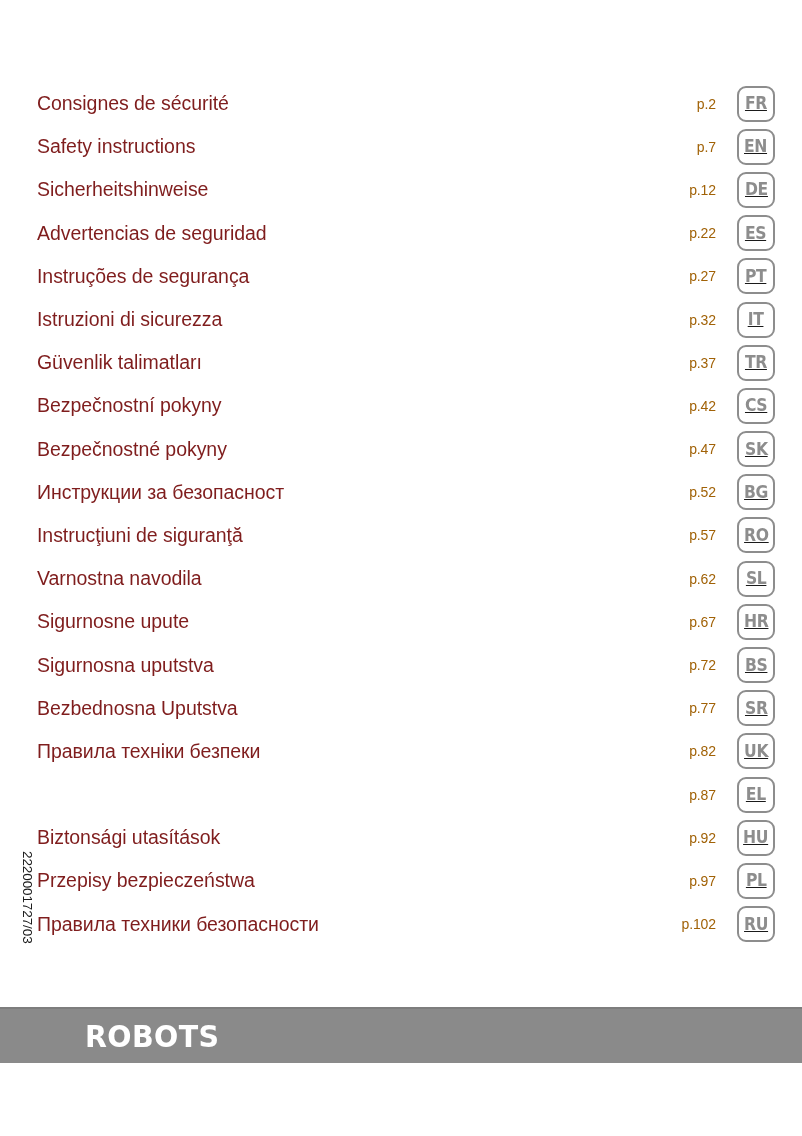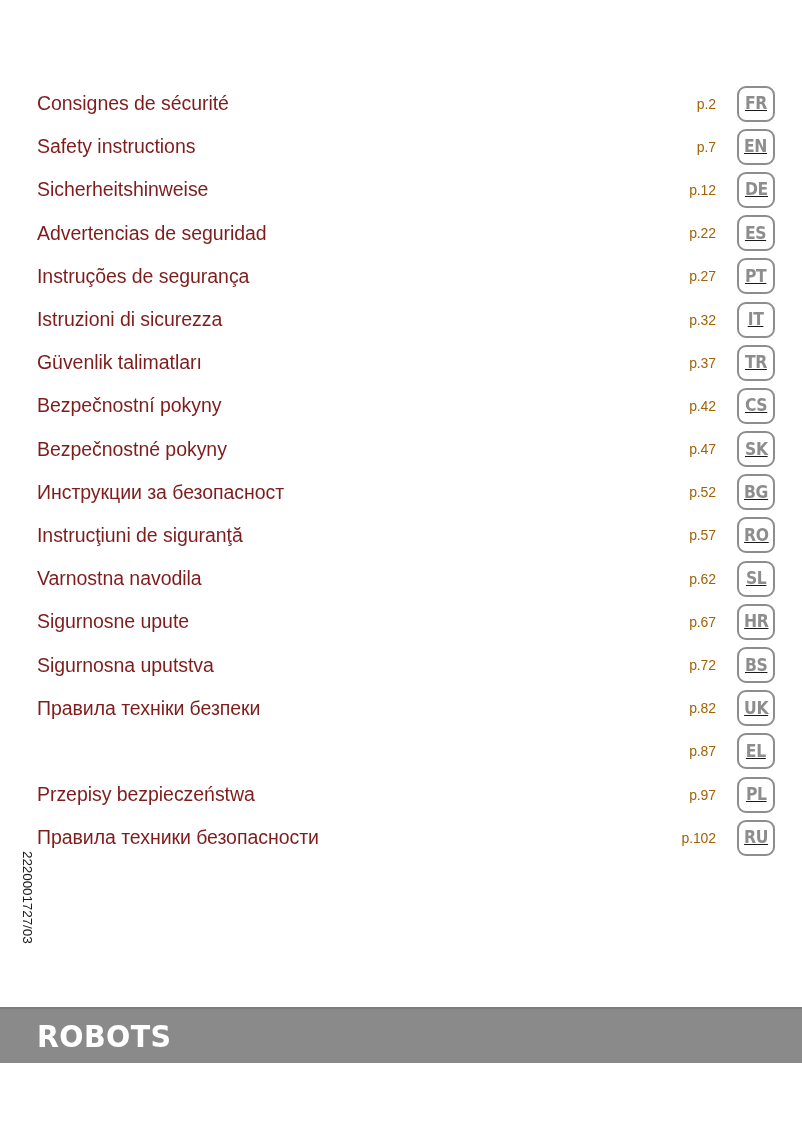--- a/index.html
+++ b/index.html
@@ -106,20 +106,21 @@
     position: absolute;
     left: 0;
     top: 1007px;
     width: 802px;
     height: 56px;
     background: #8a8a8a;
     border-top: 2px solid #7d7d7d;
     box-sizing: border-box;
     display: flex;
     align-items: center;
+    padding-left: 48px;
   }
   .banner-title {
     margin-left: 37px;
     font-family: "DejaVu Sans", "Liberation Sans", sans-serif;
     font-size: 30px;
     font-weight: bold;
     color: #ffffff;
     letter-spacing: 0.4px;
     transform: scaleX(0.95);
     transform-origin: left center;
@@ -225,30 +226,44 @@
         </div>
       </div>
       <div class="toc-row">
         <div class="toc-title">Sigurnosna uputstva</div>
         <div class="toc-page">p.72</div>
         <div class="toc-badge">
           <span>BS</span>
         </div>
       </div>
       <div class="toc-row">
+        <div class="toc-title">Bezbednosna Uputstva</div>
+        <div class="toc-page">p.77</div>
+        <div class="toc-badge">
+          <span>SR</span>
+        </div>
+      </div>
+      <div class="toc-row">
         <div class="toc-title">Правила техніки безпеки</div>
         <div class="toc-page">p.82</div>
         <div class="toc-badge">
           <span>UK</span>
         </div>
       </div>
       <div class="toc-row">
         <div class="toc-page">p.87</div>
         <div class="toc-badge">
           <span>EL</span>
+        </div>
+      </div>
+      <div class="toc-row">
+        <div class="toc-title">Biztonsági utasítások</div>
+        <div class="toc-page">p.92</div>
+        <div class="toc-badge">
+          <span>HU</span>
         </div>
       </div>
       <div class="toc-row">
         <div class="toc-title">Przepisy bezpieczeństwa</div>
         <div class="toc-page">p.97</div>
         <div class="toc-badge">
           <span>PL</span>
         </div>
       </div>
       <div class="toc-row">

